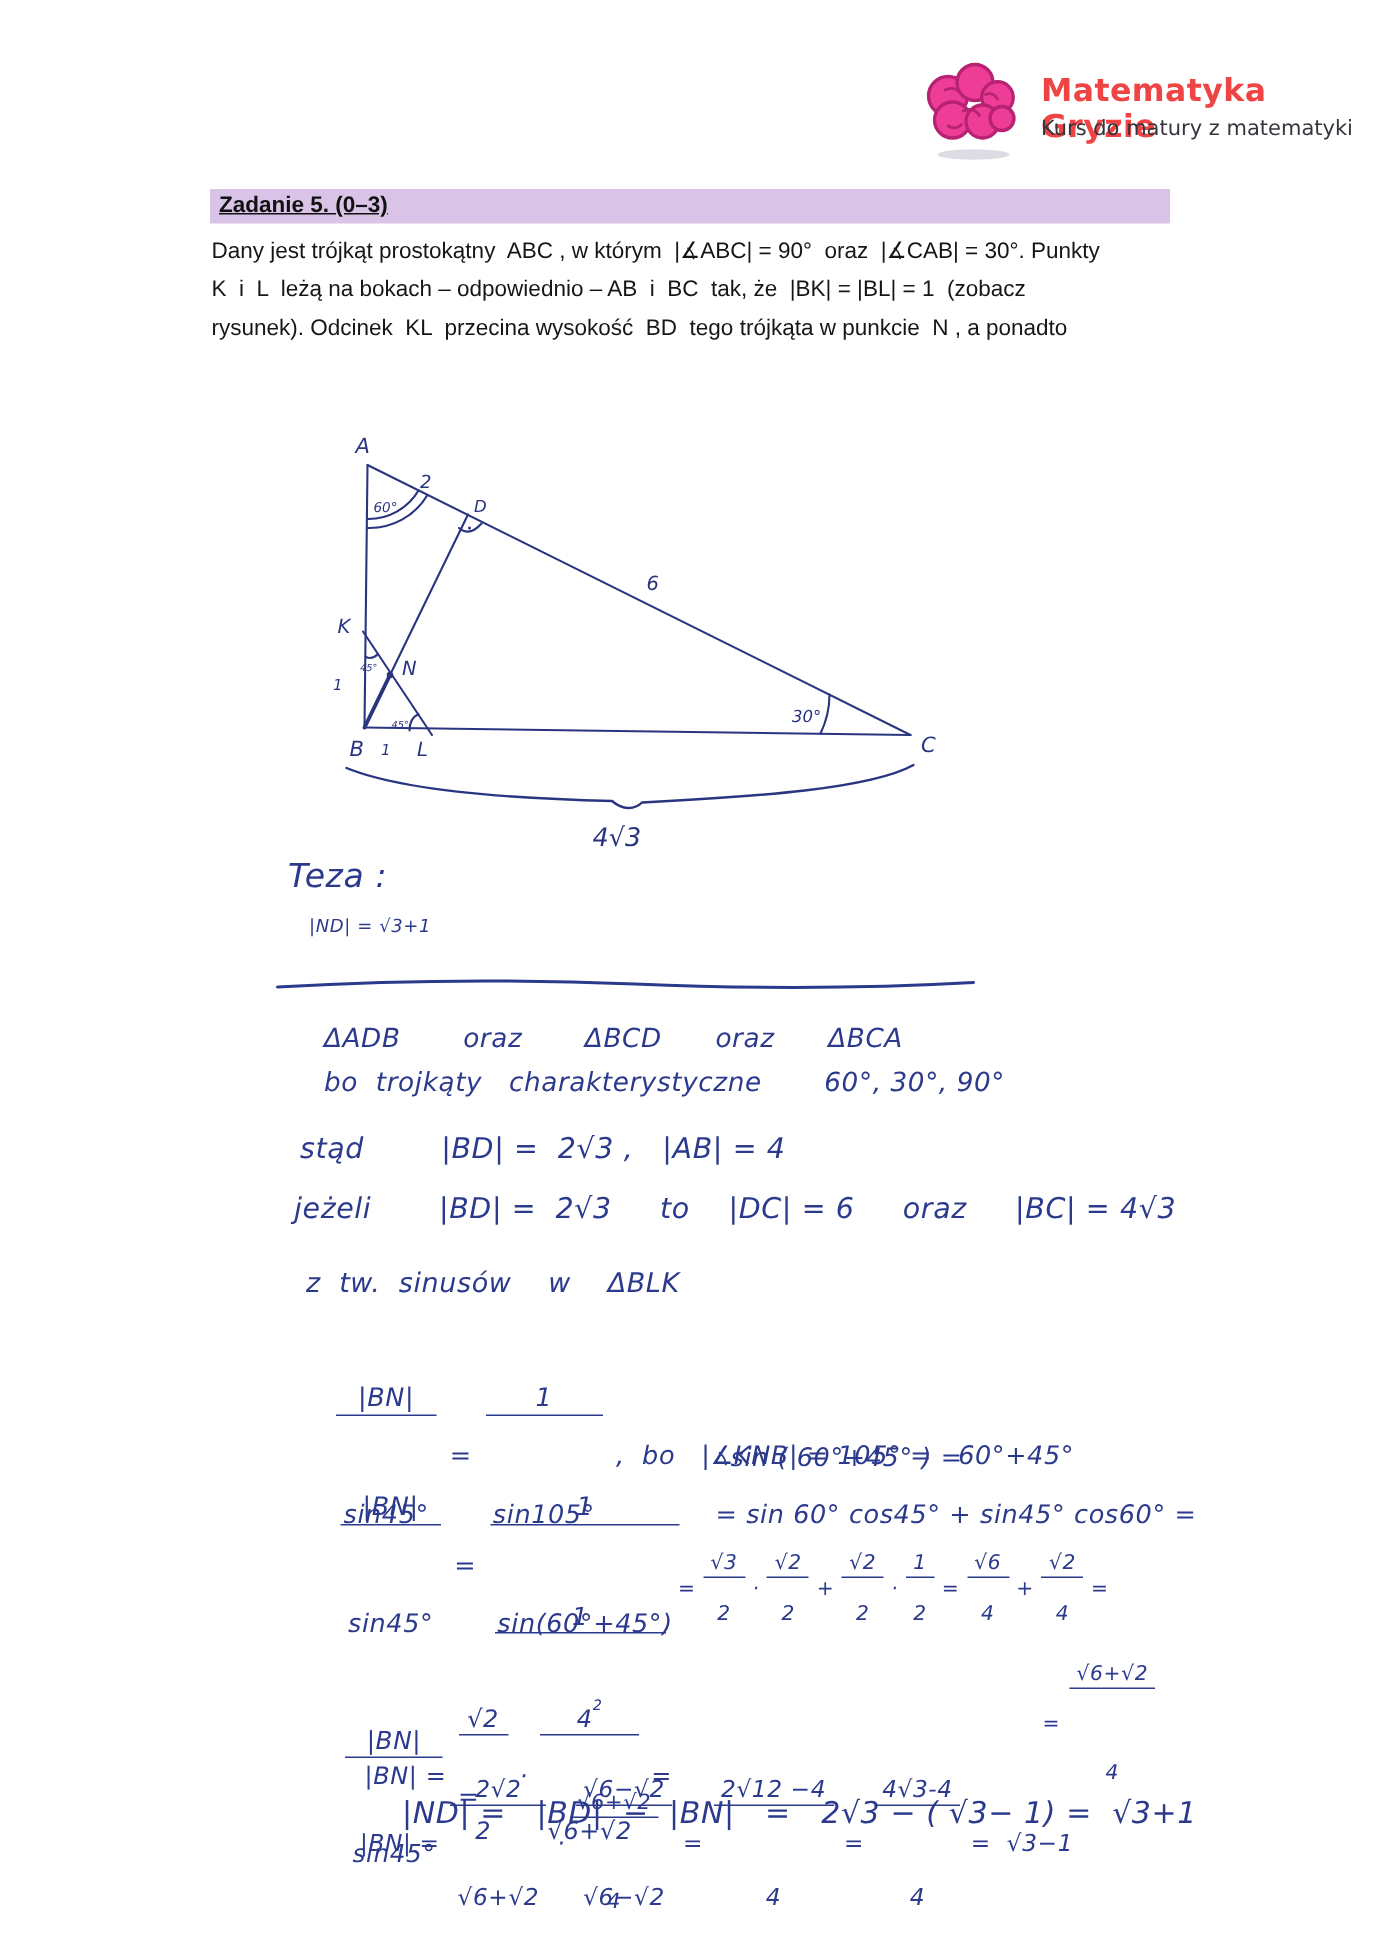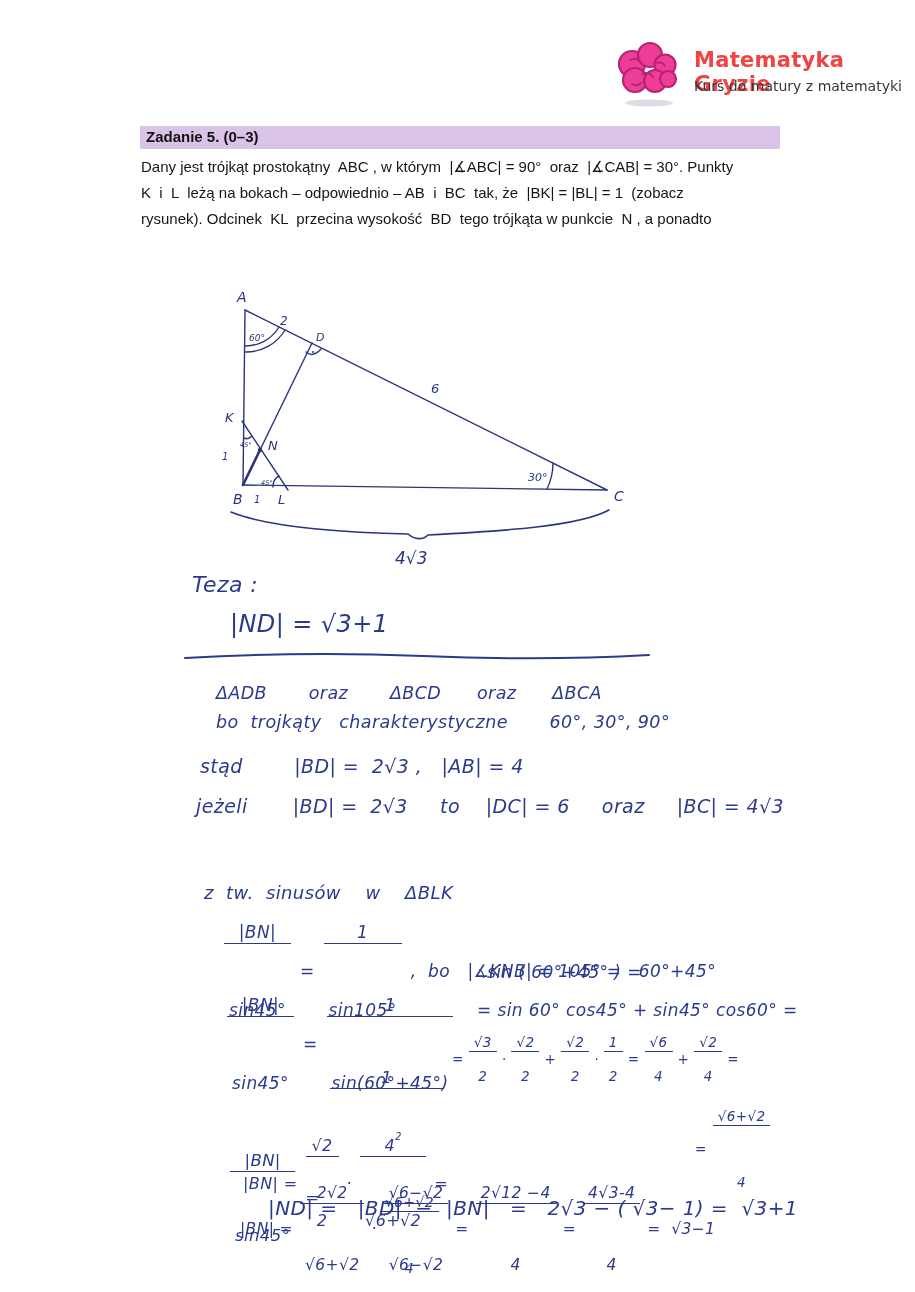--- a/index.html
+++ b/index.html
@@ -8,21 +8,21 @@
 
   
   .brand-name { position:absolute; left:694px; top:48px; font-size:21px; font-weight:bold;
     color:#ef4444; letter-spacing:0.3px; font-family:"DejaVu Sans", sans-serif; }
   .brand-sub { position:absolute; left:694px; top:78px; font-size:14px; color:#33363d;
     font-family:"DejaVu Sans", sans-serif; }
 
   
   .task-header { position:absolute; left:140px; top:126px; width:640px; height:23px;
     background:#d9c4e8; font-size:15px; font-weight:bold; color:#111;
-    padding:2px 0 0 6px; white-space:pre; }
+    padding:2px 0 0 6px; white-space:pre;text-decoration:underline; }
   .task-line { position:absolute; left:141px; width:650px; font-size:15px; color:#161616;
     white-space:pre; }
   .task-prove { font-weight:bold; }
 
   
   .hw { position:absolute; font-family:"DejaVu Sans", sans-serif; font-style:italic;
     color:#2b3a8c; white-space:pre; letter-spacing:0.4px; }
   .row { display:flex; align-items:center; }
   .fr { display:inline-block; vertical-align:middle; text-align:center; }
   .fr .fn { display:block; padding:0 5px 1px 5px; border-bottom:1.6px solid #2b3a8c; }
@@ -92,31 +92,31 @@
       <text x="66" y="197" font-size="6.5">45°</text>
       <text x="85" y="37" font-size="12">2</text>
       <text x="236" y="105" font-size="13">6</text>
       <text x="27" y="172" font-size="10">1</text>
       <text x="59" y="215" font-size="10">1</text>
       <text x="200" y="276" font-size="17">4√3</text>
     </g>
   </svg>
 
   <div class="hw" style="left:192px;top:572px;font-size:22px;">Teza :</div>
-  <div class="hw" style="left:206px;top:610px;font-size:24px;margin-left:24px;">|ND| = √3+1</div>
+  <div class="hw" style="left:206px;top:610px;font-size:12px;">|ND| = √3+1</div>
 
   <svg style="position:absolute;left:183px;top:648px;" width="470" height="16" viewBox="0 0 470 16">
     <path d="M2 10 Q 120 3 240 8 T 466 7" stroke="#2b3a8c" stroke-width="2" fill="none" stroke-linecap="round"></path>
   </svg>
 
   <div class="hw" style="left:216px;top:683px;font-size:17.5px;font-style:italic;">ΔADB       oraz       ΔBCD      oraz      ΔBCA</div>
   <div class="hw" style="left:216px;top:712px;font-size:17.5px;">bo  trojkąty   charakterystyczne       60°, 30°, 90°</div>
   <div class="hw" style="left:200px;top:755px;font-size:19px;">stąd        |BD| =  2√3 ,   |AB| = 4</div>
   <div class="hw" style="left:196px;top:795px;font-size:19px;">jeżeli       |BD| =  2√3     to    |DC| = 6     oraz     |BC| = 4√3</div>
-  <div class="hw" style="left:204px;top:882px;font-size:18px;">z  tw.  sinusów    w    ΔBLK</div>
+  <div class="hw" style="left:204px;top:845px;font-size:18px;">z  tw.  sinusów    w    ΔBLK</div>
 
   <div class="hw row" style="left:224px;top:882px;font-size:17px;gap:9px;">
     <span class="fr">
       <span class="fn">|BN|</span>
       <span class="fd">sin45°</span>
     </span>
     <span>=</span>
     <span class="fr">
       <span class="fn">1</span>
       <span class="fd">sin105°</span>

